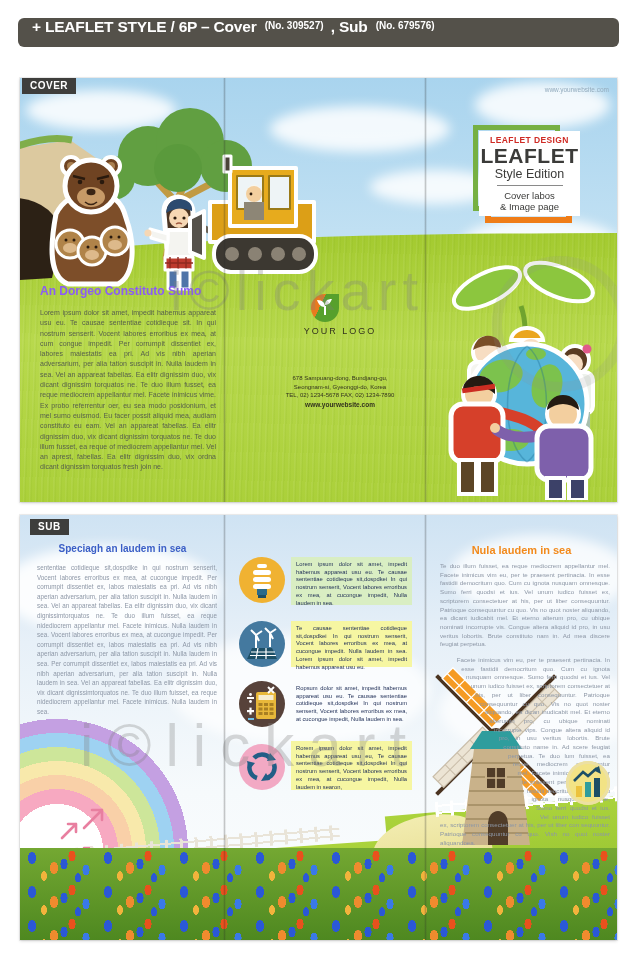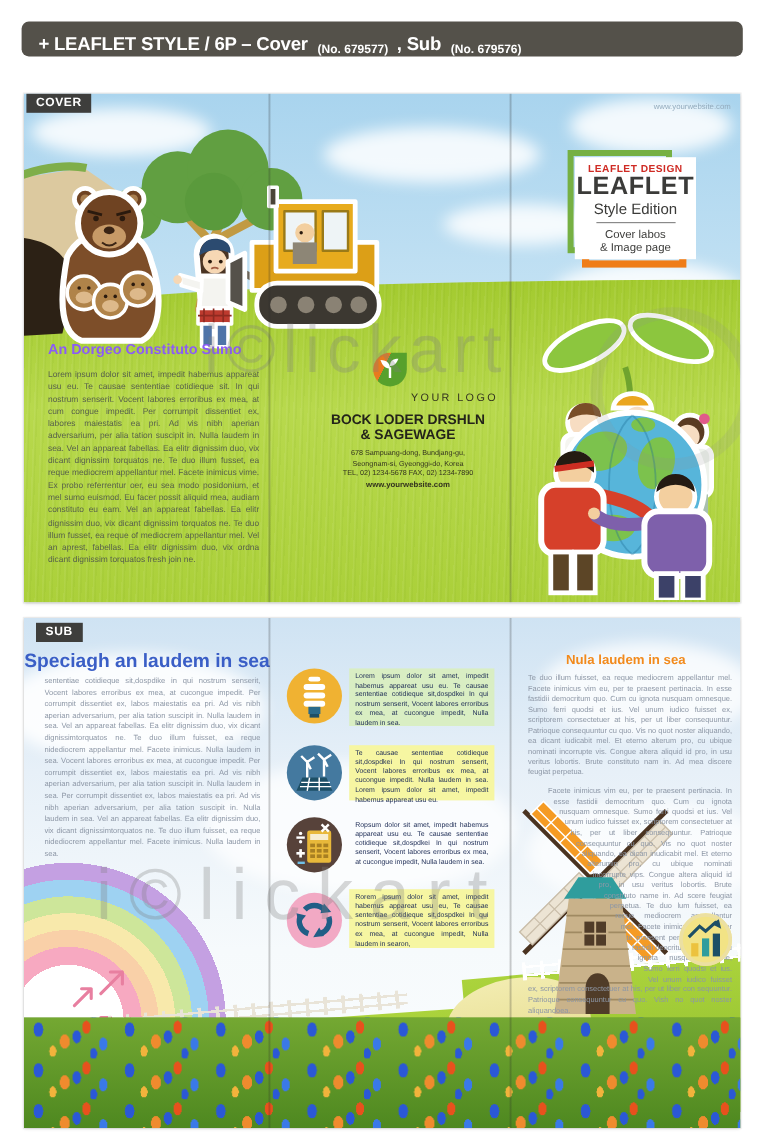--- a/index.html
+++ b/index.html
@@ -1,21 +1,21 @@
 <!DOCTYPE html>
 <html><head>
 <meta charset="utf-8">
 <style>
   html,body{margin:0;padding:0;background:#fff;}
   .page{position:relative;width:637px;height:954px;background:#ffffff;overflow:hidden;
         font-family:"Liberation Sans","DejaVu Sans",sans-serif;}
 
   
   .hdr{position:absolute;left:18px;top:18px;width:601px;height:29px;background:#54514a;
-       border-radius:6px;color:#fff;display:flex;align-items:flex-end;padding-left:14px;box-sizing:border-box;}
+       border-radius:6px;color:#fff;display:flex;align-items:flex-start;padding-left:14px;box-sizing:border-box;}
   .hdr .t-main{font-size:15.5px;font-weight:bold;letter-spacing:-0.2px;white-space:pre;}
   .hdr .t-small{font-size:10px;font-weight:bold;margin:2px 3px 0 4px;white-space:pre;}
 
   
   .leaf{position:absolute;left:20px;width:597px;overflow:hidden;
         box-shadow:0 1px 3px rgba(0,0,0,.18),0 0 0 1px rgba(0,0,0,.06);}
   #cover{top:78px;height:424px;}
   #sub{top:515px;height:425px;}
   .badge{position:absolute;background:#3e3e3c;color:#fff;font-weight:bold;font-size:10px;
          letter-spacing:.5px;padding:2px 8px 3px 8px;z-index:60;}
@@ -37,21 +37,21 @@
   .cover-web{position:absolute;right:8px;top:8px;font-size:6.5px;color:#93abbd;z-index:20;}
 
   .cv-left{position:absolute;left:20px;top:206px;width:176px;z-index:22;}
   .cv-left h3{margin:0 0 10px 0;font-size:12px;font-weight:bold;color:#8b5cf6;}
   .cv-left p{margin:0;font-size:7px;line-height:10.3px;text-align:justify;color:#58624b;height:230px;overflow:hidden;}
 
   .logo{position:absolute;left:291px;top:216px;width:28px;height:28px;z-index:22;
         border-radius:50% 0 50% 50%;overflow:hidden;
         background:linear-gradient(115deg,#e87a1e 0 36%,#57a02c 36%);}
   .logo svg{position:absolute;left:3px;top:3px;}
-  .your-logo{position:absolute;left:245px;top:248px;width:150px;text-align:right;z-index:22;
+  .your-logo{position:absolute;left:245px;top:248px;width:150px;text-align:center;z-index:22;
         font-size:9px;letter-spacing:2px;color:#33331f;}
   .company{position:absolute;left:230px;top:266px;width:180px;text-align:center;z-index:22;
         font-size:11.5px;font-weight:bold;line-height:12.5px;color:#23231a;}
   .address{position:absolute;left:230px;top:296px;width:180px;text-align:center;z-index:22;
         font-size:6px;line-height:8.5px;color:#33331f;}
   .address .www{font-size:6.5px;font-weight:bold;margin-top:1px;}
 
   
   .tbox{position:absolute;left:453px;top:47px;width:99px;height:98px;z-index:24;padding-left:15px;}
   .tbox .gframe{position:absolute;left:0;top:0;width:77px;height:76px;border:5px solid #76b043;}
@@ -63,21 +63,21 @@
   .tbox .sub{font-size:12.5px;color:#3b3b39;line-height:14px;}
   .tbox .rule{width:66px;height:1px;background:#8a8a8a;margin:4px 0;}
   .tbox .ln{font-size:9.5px;color:#3b3b39;line-height:11.5px;}
 
   .sticker-svg{position:absolute;left:-2px;top:28px;z-index:20;}
   .globe-svg{position:absolute;left:415px;top:176px;z-index:21;}
 
   
   .sub-sky{position:absolute;inset:0;background:linear-gradient(180deg,#cfe3f3 0%,#e7f0f8 30%,#f6fafc 65%,#fbfdfe 100%);}
   .sb-left-h{position:absolute;left:0;top:28px;width:205px;text-align:center;z-index:22;
-        font-size:16px;font-weight:bold;color:#3a5ec6;}
+        font-size:10px;font-weight:bold;color:#3a5ec6;}
   .sb-left-b{position:absolute;left:17px;top:48px;width:180px;z-index:22;
         font-size:6.3px;line-height:9.6px;text-align:justify;color:#8d97a6;height:156px;overflow:hidden;}
 
   .rainbow{position:absolute;left:-99px;top:199px;width:272px;height:272px;border-radius:50%;z-index:6;
         background:radial-gradient(circle at center,
           #ffffff 0 46px,#f7a9c1 46px 61px,#f9d0a8 61px 75px,#f8e9ab 75px 89px,
           #cde69a 89px 103px,#9ed2f2 103px 117px,#c4a0e2 117px 131px,rgba(255,255,255,0) 131px);}
   .arrows-svg{position:absolute;left:20px;top:283px;z-index:8;}
 
   .icirc{position:absolute;left:219px;width:46px;height:46px;border-radius:50%;z-index:24;}
@@ -128,21 +128,21 @@
           linear-gradient(180deg,#74a832,#4e8820);
         background-size:76px 34px,76px 34px,76px 34px,76px 34px,76px 34px,76px 34px,76px 34px,auto;}
 </style>
 </head>
 <body>
 
 <div class="page">
 
   <div class="hdr">
     <span class="t-main">+ LEAFLET STYLE / 6P – Cover </span>
-    <span class="t-small">(No. 679577)</span>
+    <span class="t-small">(No. 309527)</span>
     <span class="t-main"> , Sub </span>
     <span class="t-small">(No. 679576)</span>
   </div>
 
   <div id="cover" class="leaf">
     <div class="cover-sky"></div>
     <div class="cloud" style="left:6px;top:12px;width:150px;height:40px;"></div>
     <div class="cloud" style="left:250px;top:28px;width:180px;height:46px;"></div>
     <div class="cloud" style="left:455px;top:4px;width:135px;height:46px;"></div>
     <div class="cloud" style="left:350px;top:92px;width:130px;height:34px;"></div>
@@ -238,24 +238,20 @@
     </div>
 
     <div class="logo">
       <svg width="22" height="22" viewBox="0 0 22 22">
         <path d="M11,18 L11,9" stroke="#ffffff" stroke-width="2"></path>
         <path d="M11,10 C5,10 4,5 3,3 C9,3 11,6 11,10 Z" fill="#ffffff"></path>
         <path d="M11,8 C16,8 17,4 18,2 C13,2 11,4 11,8 Z" fill="#ffffff"></path>
       </svg>
     </div>
     <div class="your-logo">YOUR LOGO</div>
-    <div class="company">
-      <div>BOCK LODER DRSHLN</div>
-      <div>&amp; SAGEWAGE</div>
-    </div>
     <div class="address">
       <div>678 Sampuang-dong, Bundjang-gu,</div>
       <div>Seongnam-si, Gyeonggi-do, Korea</div>
       <div>TEL, 02) 1234-5678  FAX, 02) 1234-7890</div>
       <div class="www">www.yourwebsite.com</div>
     </div>
 
     <div class="tbox">
       <div class="gframe"></div>
       <div class="oframe"></div>

